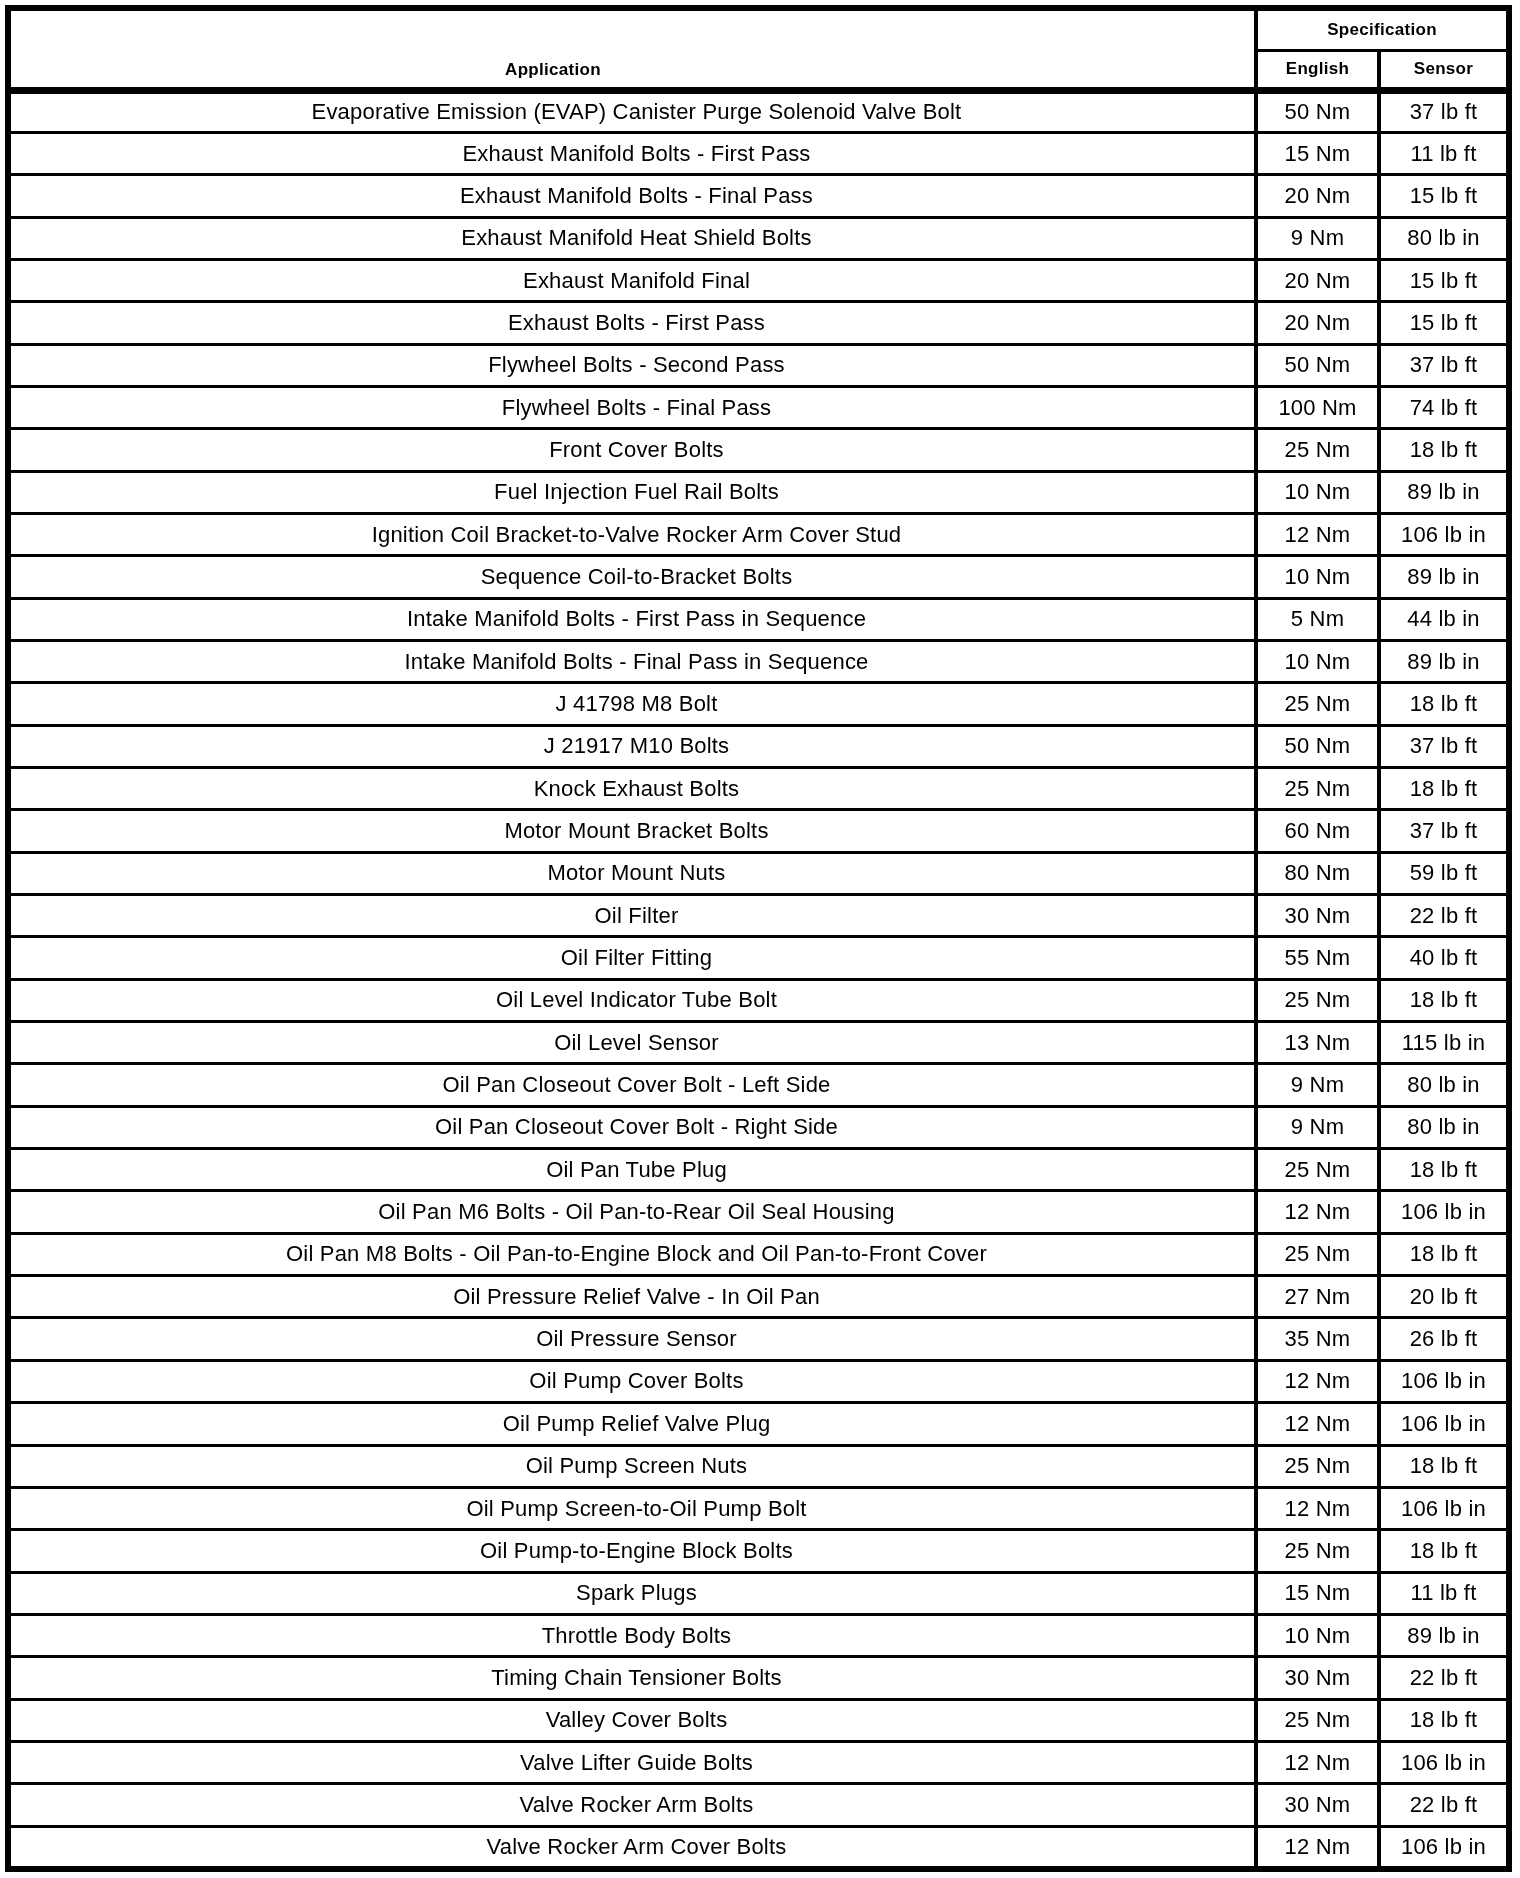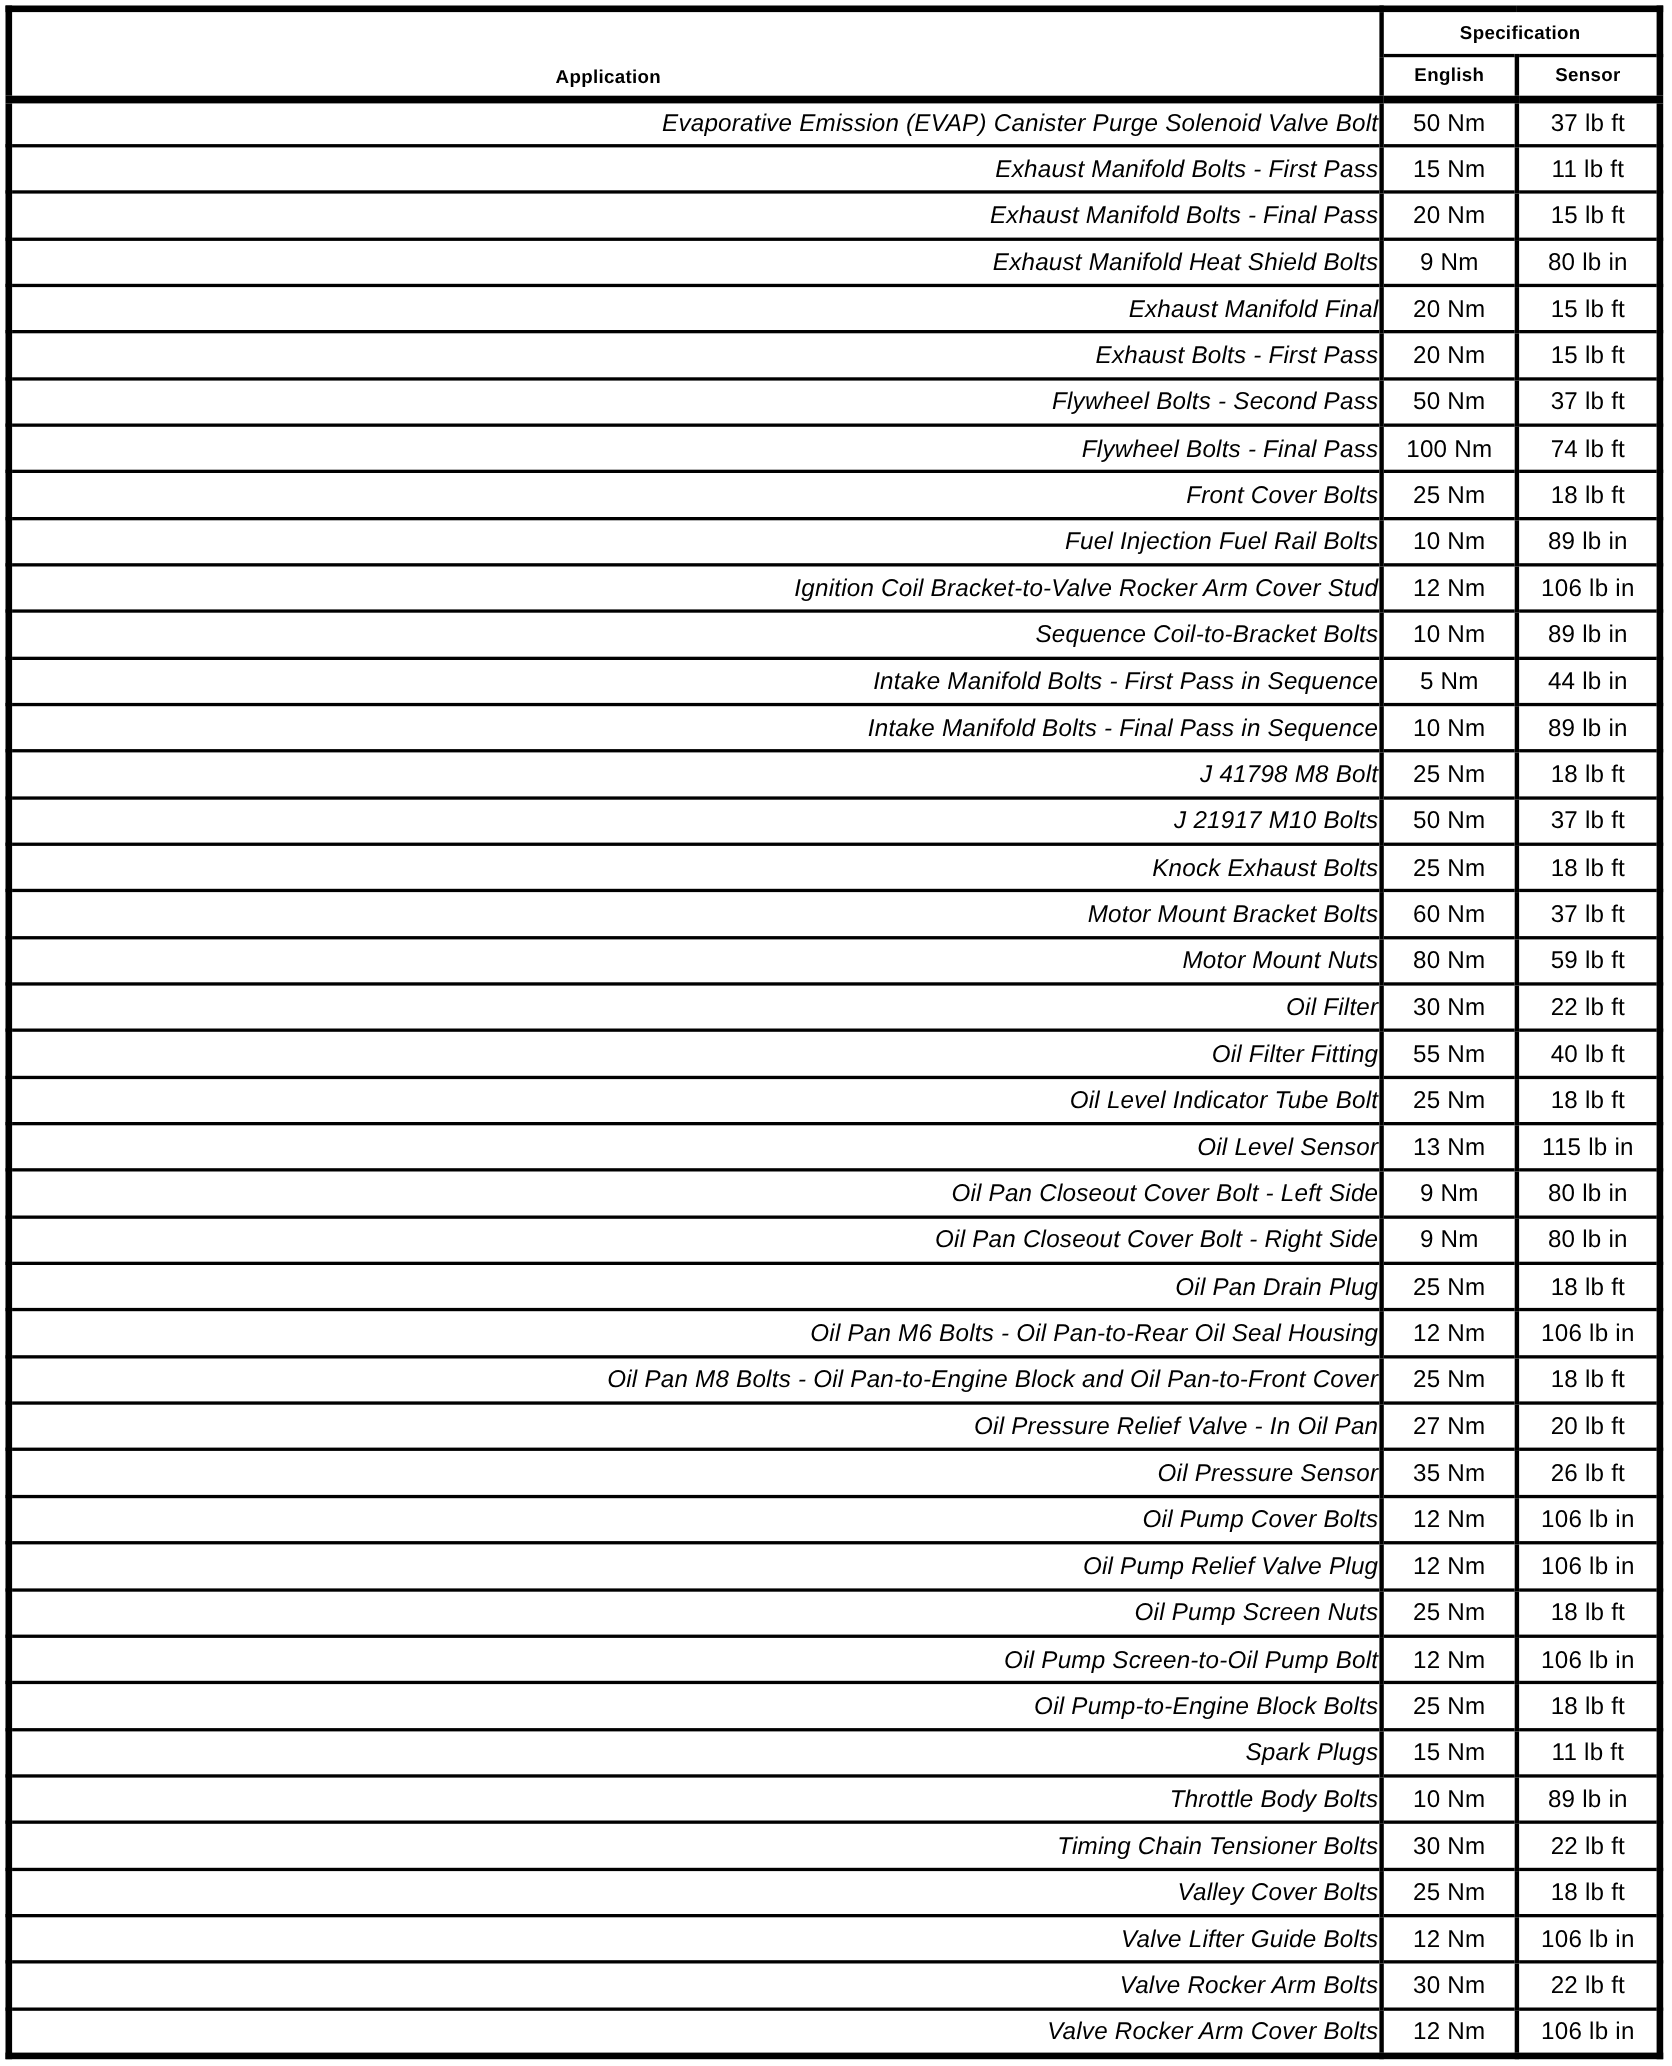--- a/index.html
+++ b/index.html
@@ -54,23 +54,22 @@
   th.spec-head { border-bottom-width: 3px; }
   th.sub-head  { border-bottom-width: 7px; }
 
   tbody tr { height: 42px; }
   td {
     font-size: 22px;
     vertical-align: middle;
     letter-spacing: 0.2px;
   }
   td.app {
-    text-align: right;
+    text-align: center;
     padding-left: 9px;
-    font-style: italic;
   }
   td.val { text-align: center; }
 </style>
 </head>
 <body>
 
 <table class="spec-table">
   <colgroup>
     <col class="c-app">
     <col class="c-metric">
@@ -206,21 +205,21 @@
     <td class="app">Oil Pan Closeout Cover Bolt - Left Side</td>
     <td class="val vline-l">9 Nm</td>
     <td class="val vline-l">80 lb in</td>
   </tr>
       <tr>
     <td class="app">Oil Pan Closeout Cover Bolt - Right Side</td>
     <td class="val vline-l">9 Nm</td>
     <td class="val vline-l">80 lb in</td>
   </tr>
       <tr>
-    <td class="app">Oil Pan Drain Plug</td>
+    <td class="app">Oil Pan Tube Plug</td>
     <td class="val vline-l">25 Nm</td>
     <td class="val vline-l">18 lb ft</td>
   </tr>
       <tr>
     <td class="app">Oil Pan M6 Bolts - Oil Pan-to-Rear Oil Seal Housing</td>
     <td class="val vline-l">12 Nm</td>
     <td class="val vline-l">106 lb in</td>
   </tr>
       <tr>
     <td class="app">Oil Pan M8 Bolts - Oil Pan-to-Engine Block and Oil Pan-to-Front Cover</td>

